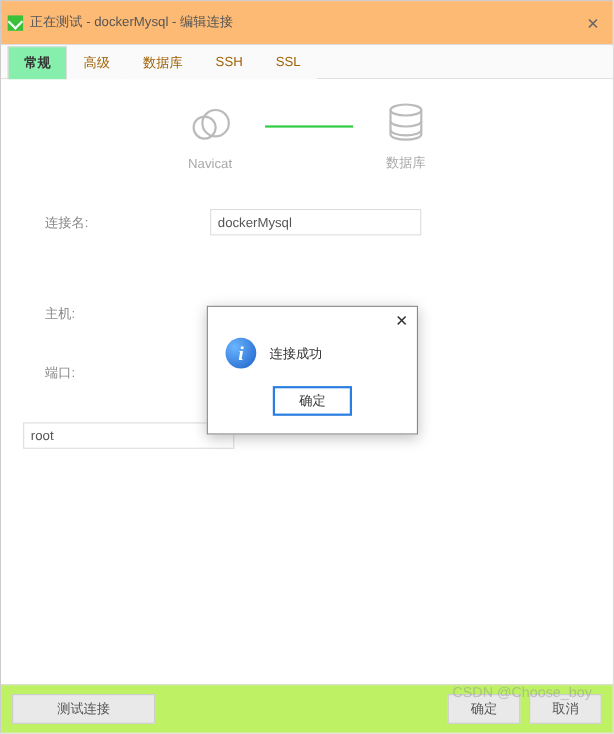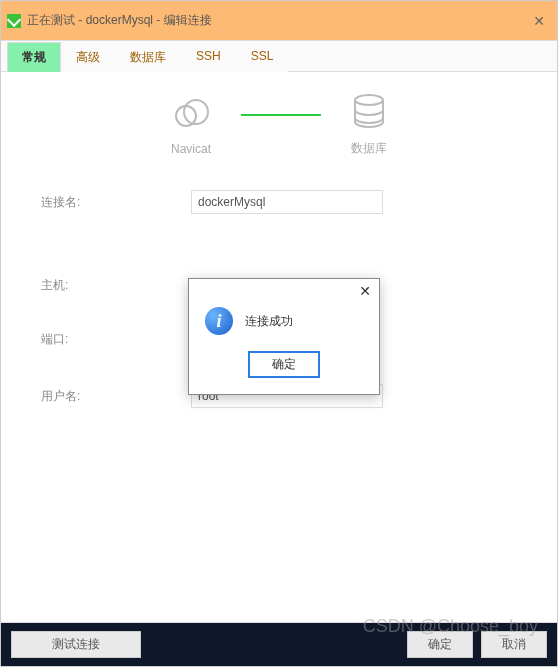--- a/index.html
+++ b/index.html
@@ -115,21 +115,21 @@
       color: #555;
       background: #fff;
       font-family: inherit;
     }
     .input-wide { width: 192px; }
     .input-narrow { width: 40px; }
     .spacer { height: 20px; }
     .footer {
       display: flex;
       padding: 8px 10px;
-      background: #0f172a;
+      background: #bef264;
       border-top: 1px solid #ddd;
       gap: 8px;
     }
     .footer-spacer { flex: 1; }
     .btn {
       padding: 4px 20px;
       background: #e9e9e9;
       border: 1px solid #ccc;
       color: #555;
       cursor: pointer;
@@ -185,21 +185,21 @@
       color: #333;
       cursor: pointer;
       font-size: 12px;
       font-family: inherit;
     }
     .watermark {
       position: absolute;
       bottom: 30px;
       right: 20px;
       color: rgba(150,150,150,0.5);
-      font-size: 18px;
+      font-size: 13px;
       pointer-events: none;
     }
   </style>
 </head>
 <body>
 
 <div class="window">
   <div class="titlebar">
     <div class="titlebar-icon"></div>
     <div class="titlebar-text">正在测试 - dockerMysql - 编辑连接</div>
@@ -247,21 +247,20 @@
     <div class="spacer"></div>
 
     <div class="form-row">
       <div class="form-label">主机:</div>
     </div>
     <div class="form-row">
       <div class="form-label">端口:</div>
       <input class="form-input input-narrow" value="6688" style="">
     </div>
     <div class="form-row">
-      <div class="form-label">用户名:</div>
       <input class="form-input input-wide" value="root" style="">
     </div>
   </div>
 
   <div class="footer">
     <button class="btn btn-wide">测试连接</button>
     <div class="footer-spacer"></div>
     <button class="btn">确定</button>
     <button class="btn">取消</button>
   </div>

